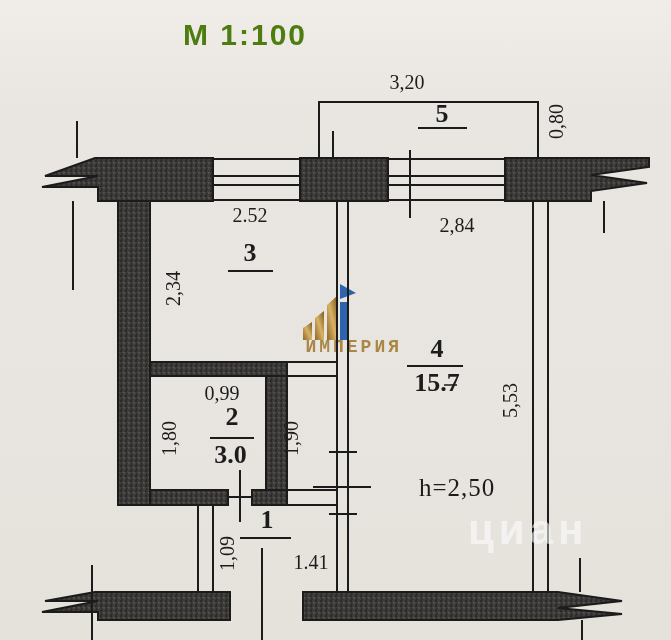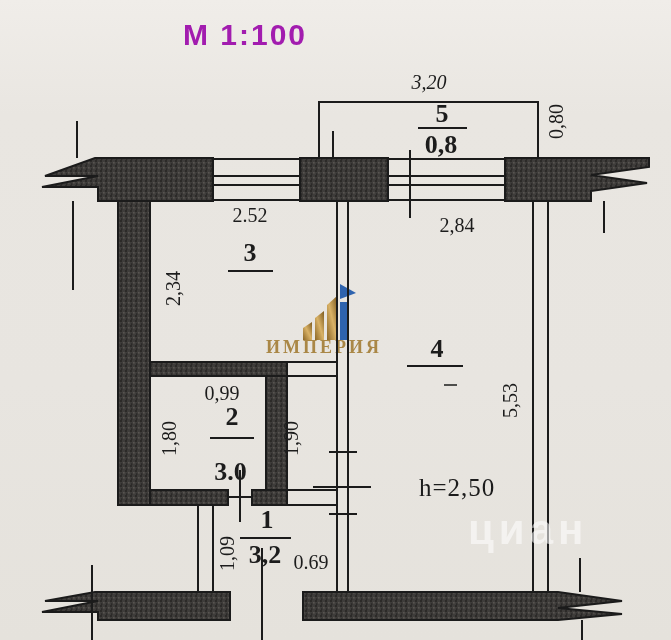--- a/index.html
+++ b/index.html
@@ -5,28 +5,28 @@
   html,body{margin:0;padding:0;}
   body{width:671px;height:640px;overflow:hidden;
        font-family:"Liberation Serif",serif;
        background:linear-gradient(180deg,#f0ede9 0%,#e9e6e1 18%,#e8e5e0 60%,#e5e2dc 100%);}
   #paper{position:relative;width:671px;height:640px;}
   svg.plan{position:absolute;left:0;top:0;z-index:2;}
   .wm-imperia{position:absolute;z-index:1;}
   .label{position:absolute;z-index:3;color:#1c1c1c;white-space:nowrap;text-align:center;}
   .title{position:absolute;z-index:3;left:183px;top:18px;
          font-family:"Liberation Sans",sans-serif;font-weight:700;font-size:30px;
-         letter-spacing:2px;color:#a21caf;}
+         letter-spacing:2px;color:#4d7c0f;}
   .dim{font-size:20px;}
   .v{transform:rotate(-90deg);transform-origin:center center;}
   .rnum{font-weight:700;font-size:26px;}
   .rarea{font-weight:700;font-size:26px;}
   .hdim{font-size:25px;font-weight:400;letter-spacing:1px;}
-  .wm-imperia-text{position:absolute;z-index:1;text-align:left;
-         font-family:Liberation Serif, serif;font-weight:700;font-size:18px;
+  .wm-imperia-text{position:absolute;z-index:1;text-align:right;
+         font-family:Liberation Mono, monospace;font-weight:700;font-size:18px;
          letter-spacing:3px;color:#a5803a;opacity:.92;}
   .wm-cian{position:absolute;z-index:6;font-family:"Liberation Sans",sans-serif;
          font-weight:700;color:rgba(255,255,255,0.55);}
   .wm-cian.brand{left:468px;top:506px;font-size:42px;letter-spacing:5px;}
   .wm-cian.idnum{left:448px;top:551px;font-size:22px;letter-spacing:2px;color:rgba(255,255,255,0.5);}
 </style>
 </head>
 <body>
 
 <div id="paper">
@@ -135,41 +135,40 @@
 
       <line x1="418" y1="128" x2="467" y2="128"></line>
       <line x1="228" y1="271" x2="273" y2="271"></line>
       <line x1="407" y1="366" x2="463" y2="366"></line>
       <line x1="210" y1="438" x2="254" y2="438"></line>
       <line x1="240" y1="538" x2="291" y2="538"></line>
       <line x1="444" y1="385" x2="457" y2="385" stroke-width="1.5"></line>
     </g>
   </svg>
 
-  <div class="label dim" style="left:399px;top:71px;width:60px;font-style:italic;">3,20</div>
+  <div class="label dim" style="left:377px;top:71px;width:60px;">3,20</div>
   <div class="label dim v" style="left:530px;top:110px;width:52px;">0,80</div>
   <div class="label rnum" style="left:424px;top:99px;width:36px;">5</div>
-  <div class="label rarea" style="left:412px;top:130px;width:58px;">0,8</div>
 
   <div class="label dim" style="left:217px;top:204px;width:66px;">2.52</div>
   <div class="label dim" style="left:421px;top:214px;width:72px;">2,84</div>
 
   <div class="label rnum" style="left:228px;top:238px;width:44px;">3</div>
   <div class="label dim v" style="left:146px;top:277px;width:54px;">2,34</div>
 
   <div class="label rnum" style="left:415px;top:334px;width:44px;">4</div>
+  <div class="label rarea" style="left:403px;top:368px;width:68px;">15.7</div>
   <div class="label dim v" style="left:482px;top:389px;width:56px;">5,53</div>
   <div class="label hdim" style="left:419px;top:474px;">h=2,50</div>
 
   <div class="label dim" style="left:191px;top:382px;width:62px;">0,99</div>
   <div class="label rnum" style="left:212px;top:402px;width:40px;">2</div>
-  <div class="label rarea" style="left:203px;top:440px;width:55px;margin-top:17px;">3.0</div>
+  <div class="label rarea" style="left:203px;top:440px;width:55px;">3.0</div>
   <div class="label dim v" style="left:142px;top:427px;width:54px;">1,80</div>
   <div class="label dim v" style="left:264px;top:427px;width:54px;">1,90</div>
 
   <div class="label rnum" style="left:247px;top:505px;width:40px;">1</div>
-  <div class="label rarea" style="left:236px;top:540px;width:58px;">3,2</div>
-  <div class="label dim" style="left:282px;top:551px;width:58px;">0.69</div>
+  <div class="label dim" style="left:282px;top:551px;width:58px;">1.41</div>
   <div class="label dim v" style="left:199px;top:542px;width:56px;">1,09</div>
 
   <div class="wm-cian brand">циан</div>
 
 </div>
 
 </body></html>

